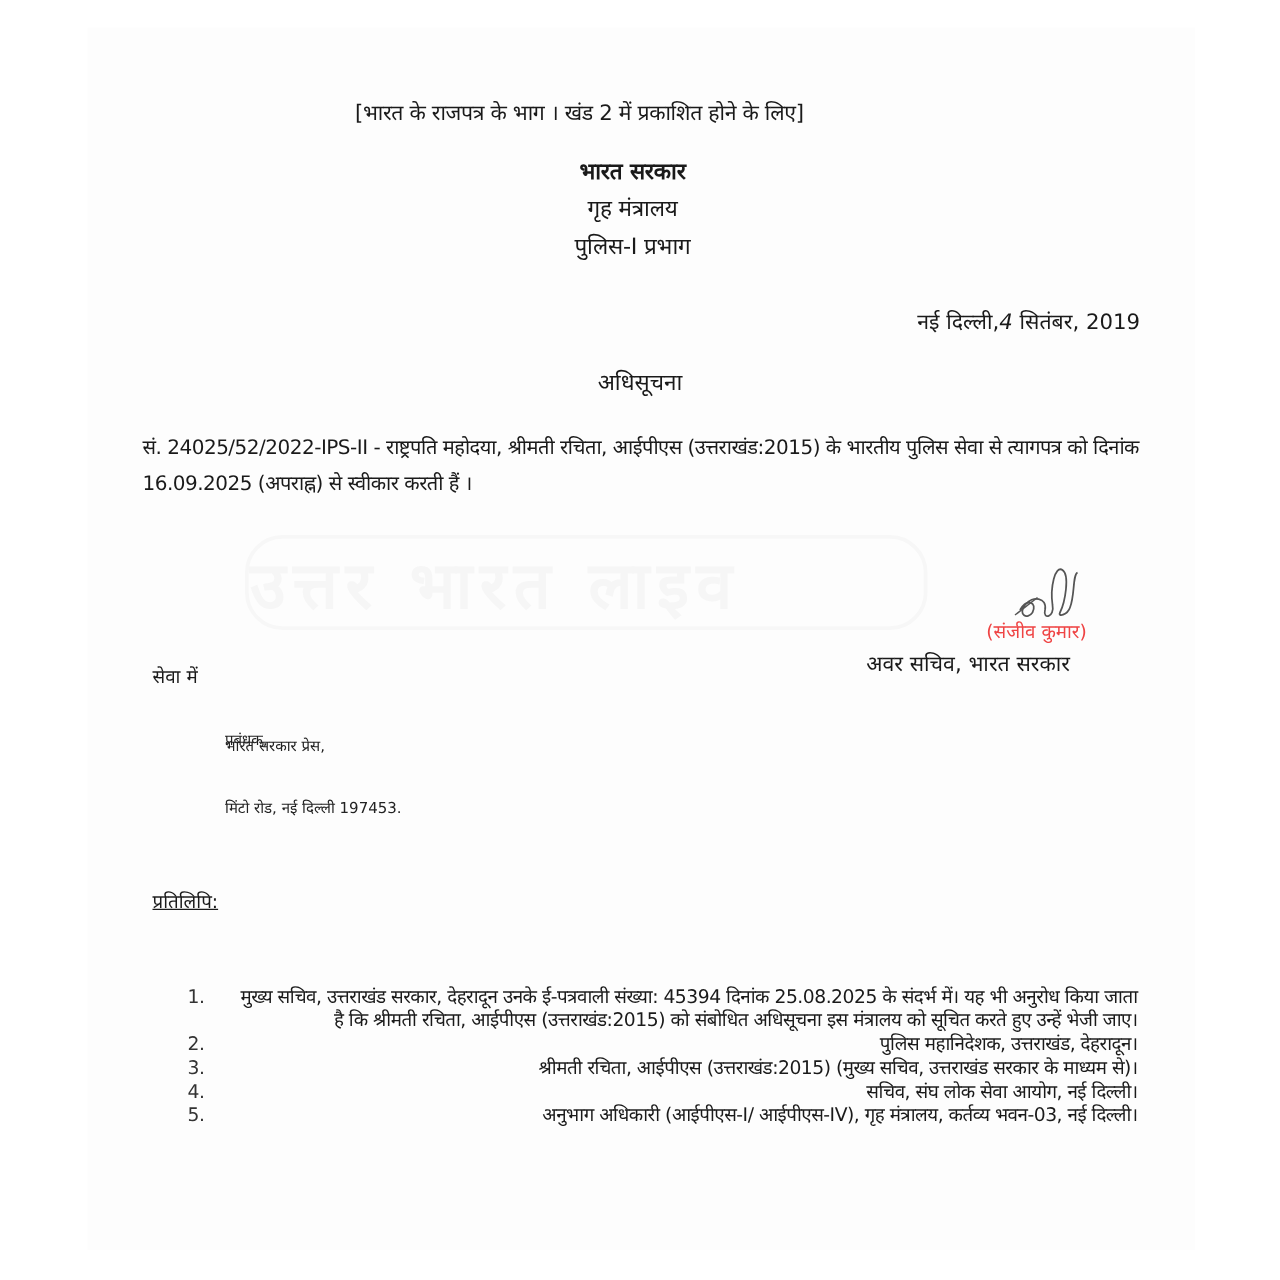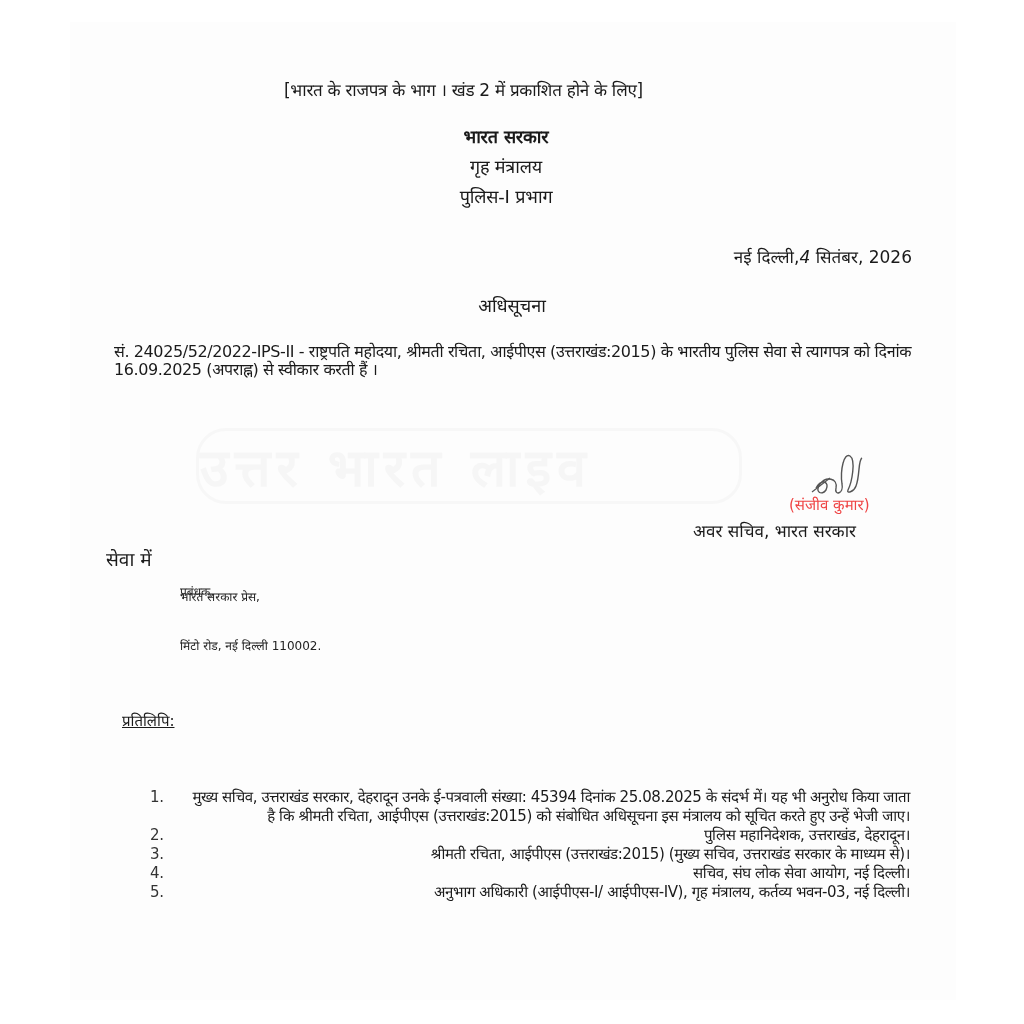--- a/index.html
+++ b/index.html
@@ -46,21 +46,21 @@
     .title {
       left: 0; width: 1024px; text-align: center;
       top: 293px;
       font-size: 18px;
     }
     .body-para {
       left: 114px; top: 343px;
       width: 800px;
       white-space: normal;
       font-size: 16px;
-      line-height: 18px;
+      line-height: 29px;
       letter-spacing: -0.4px;
     }
     .watermark {
       left: 200px; top: 430px;
       font-size: 52px;
       color: #f6f6f6;
       font-weight: bold;
       letter-spacing: 6px;
     }
     .watermark-arc {
@@ -78,23 +78,22 @@
       left: 789px; top: 494px;
       font-size: 15px;
       color: #ef4444;
     }
     .signer-title {
       left: 693px; top: 519px;
       font-size: 17px;
       text-align: center;
     }
     .to-label {
-      left: 106px; top: 530px;
-      font-size: 19px;
-      margin-top: 16px;
+      left: 122px; top: 530px;
+      font-size: 15px;
     }
     .addr {
       left: 180px;
       font-size: 12px;
       color: #222;
     }
     .addr.l1 { top: 583px; }
     .addr.l2 { top: 588px; }
     .addr.l3 { top: 637px; }
     .cc-label {
@@ -121,21 +120,21 @@
 <body>
 
 <div class="paper"></div>
 
 <div class="abs header-note">[भारत के राजपत्र के भाग । खंड 2 में प्रकाशित होने के लिए]</div>
 
 <div class="abs org l1">भारत सरकार</div>
 <div class="abs org l2">गृह मंत्रालय</div>
 <div class="abs org l3">पुलिस-I प्रभाग</div>
 
-<div class="abs date-line"><span>नई दिल्ली,</span><span class="hand">4</span><span> सितंबर, 2026</span></div>
+<div class="abs date-line"><span>नई दिल्ली,</span><span class="hand">4</span><span> सितंबर, 2019</span></div>
 
 <div class="abs title">अधिसूचना</div>
 
 <div class="abs body-para">सं. 24025/52/2022-IPS-II - राष्ट्रपति महोदया, श्रीमती रचिता, आईपीएस (उत्तराखंड:2015) के भारतीय पुलिस सेवा से त्यागपत्र को दिनांक 16.09.2025 (अपराह्न) से स्वीकार करती हैं ।</div>
 
 <div class="watermark-arc"></div>
 <div class="abs watermark">उत्तर भारत लाइव</div>
 
 <div class="abs signature">
   <svg width="60" height="50" viewBox="0 0 60 50">
@@ -143,21 +142,21 @@
     <path d="M4 44 L 22 30" fill="none" stroke="#555" stroke-width="1.2"></path>
   </svg>
 </div>
 
 <div class="abs signer-name">(संजीव कुमार)</div>
 <div class="abs signer-title">अवर सचिव, भारत सरकार</div>
 
 <div class="abs to-label">सेवा में</div>
 <div class="abs addr l1">प्रबंधक,</div>
 <div class="abs addr l2">भारत सरकार प्रेस,</div>
-<div class="abs addr l3">मिंटो रोड, नई दिल्ली 110002.</div>
+<div class="abs addr l3">मिंटो रोड, नई दिल्ली 197453.</div>
 
 <div class="abs cc-label">प्रतिलिपि:</div>
 
 <ol class="abs cc-list">
   <li class="cc-item i1">
     <span class="cc-num">1.</span>
     <span class="cc-text">मुख्य सचिव, उत्तराखंड सरकार, देहरादून उनके ई-पत्रवाली संख्या: 45394 दिनांक 25.08.2025 के संदर्भ में। यह भी अनुरोध किया जाता है कि श्रीमती रचिता, आईपीएस (उत्तराखंड:2015) को संबोधित अधिसूचना इस मंत्रालय को सूचित करते हुए उन्हें भेजी जाए।</span>
   </li>
   <li class="cc-item">
     <span class="cc-num">2.</span>

